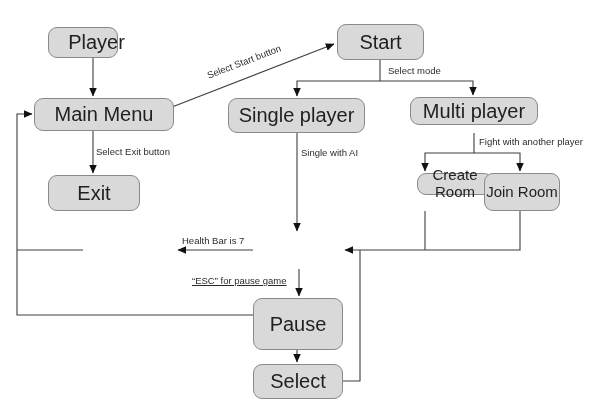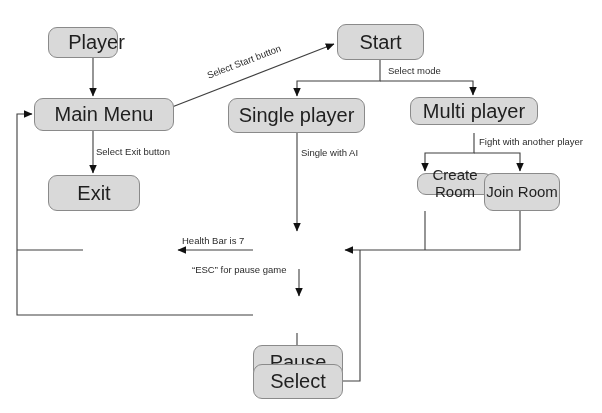--- a/index.html
+++ b/index.html
@@ -51,31 +51,31 @@
   .n-player        { left: 48px;  top: 27px;  width: 70px;  height: 31px; padding-left: 27px; }
   .n-start         { left: 337px; top: 24px;  width: 87px;  height: 36px; }
   .n-main-menu     { left: 34px;  top: 98px;  width: 140px; height: 33px; }
   .n-single-player { left: 228px; top: 98px;  width: 137px; height: 35px; }
   .n-multi-player  { left: 410px; top: 97px;  width: 128px; height: 28px; }
   .n-exit          { left: 48px;  top: 175px; width: 92px;  height: 36px; }
   .n-create-room   { left: 387px; top: 173px; width: 76px;  height: 22px; margin-left: 30px; }
   .n-join-room     { left: 484px; top: 173px; width: 76px;  height: 38px; }
   .n-game-over     { left: 83px;  top: 233px; width: 93px;  height: 35px; }
   .n-game          { left: 253px; top: 233px; width: 90px;  height: 36px; }
-  .n-pause         { left: 253px; top: 298px; width: 90px;  height: 34px; margin-top: 47px; }
+  .n-pause         { left: 253px; top: 298px; width: 90px;  height: 52px; }
   .n-resume        { left: 253px; top: 364px; width: 90px;  height: 35px; }
   
   .l-select-start  { left: 196px; top: 56px; width: 96px; text-align: center;
                      transform: rotate(-21deg); transform-origin: center; }
   .l-select-mode   { left: 388px; top: 65px; }
   .l-select-exit   { left: 96px;  top: 146px; }
   .l-fight-ai      { left: 301px; top: 147px; }
   .l-fight-other   { left: 479px; top: 136px; }
   .l-health-bar    { left: 182px; top: 235px; }
-  .l-esc-pause     { left: 192px; top: 264px; }
+  .l-esc-pause     { left: 192px; top: 275px; text-decoration: underline; }
 </style>
 </head>
 <body>
 
 <div id="canvas">
 
   <svg class="wires" viewBox="0 0 602 413">
     <defs>
       <marker id="arw" markerWidth="8" markerHeight="7" refX="7.5" refY="3.5" orient="auto">
         <path d="M0,0 L8,3.5 L0,7 Z" fill="#111111"></path>

